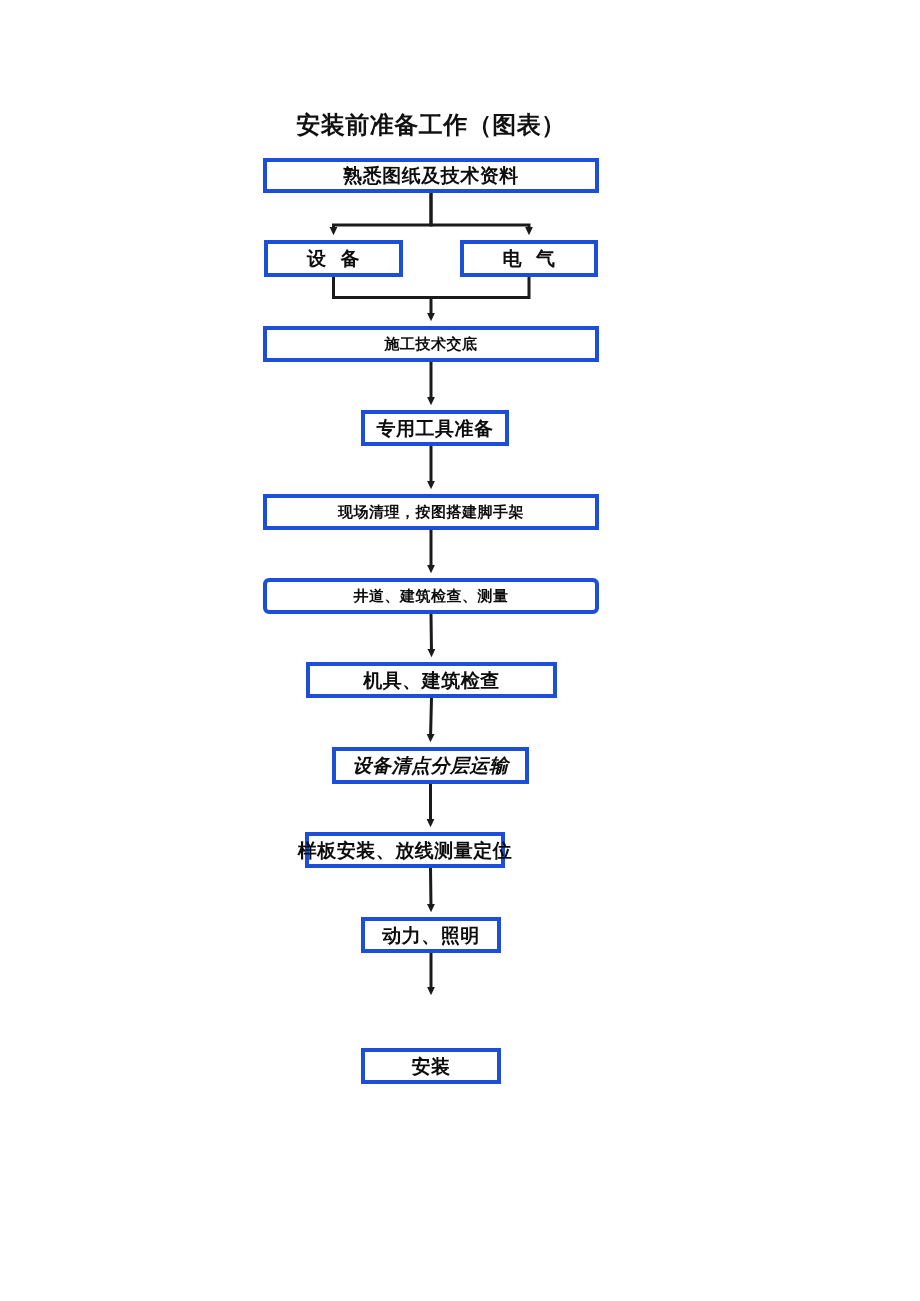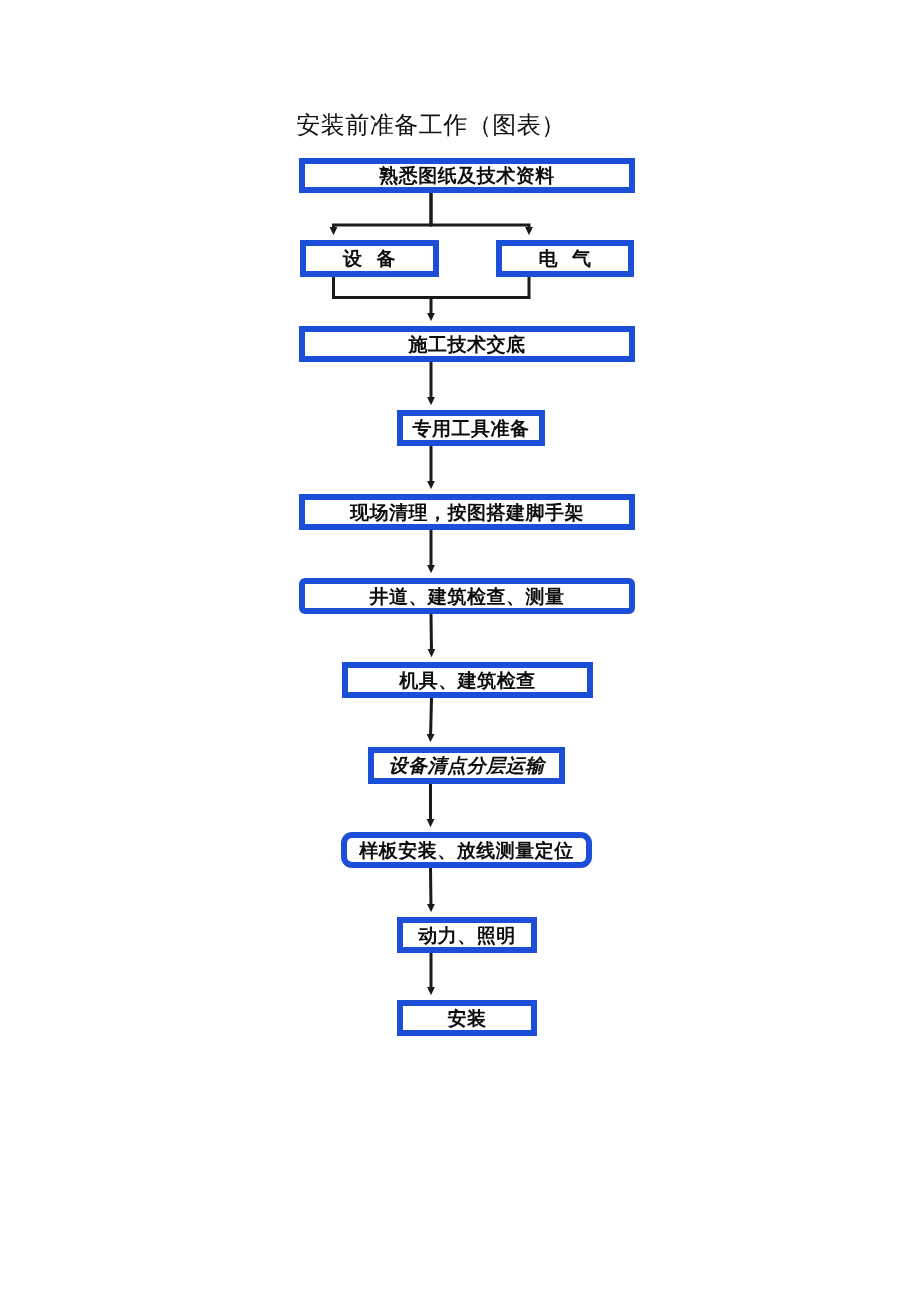--- a/index.html
+++ b/index.html
@@ -26,46 +26,45 @@
     width: 920px;
     height: 1301px;
   }
   .chart-title {
     position: absolute;
     left: 263px;
     top: 112px;
     width: 336px;
     text-align: center;
     font-size: 24px;
-    font-weight: 400;
+    font-weight: 700;
     letter-spacing: 0.5px;
     line-height: 1.1;
     white-space: nowrap;
     color: #111111;
   }
   .node {
     position: absolute;
     box-sizing: border-box;
-    border: 6px solid #1d4ed8;
+    border: 4px solid #1d4ed8;
     background: #ffffff;
     display: flex;
     align-items: center;
     justify-content: center;
     text-align: center;
-    margin-left: 36px;
   }
   .node-label {
     font-size: 19px;
     font-weight: 700;
     line-height: 1;
     letter-spacing: 0.5px;
     white-space: pre;
     color: #0d0d0d;
   }
-  .node.wide .node-label { font-size: 19px; }
+  .node.wide .node-label { font-size: 15px; }
   .node.small .node-label { font-size: 19px; }
   .connector-layer {
     position: absolute;
     left: 0;
     top: 0;
     pointer-events: none;
   }
 </style>
 </head>
 <body>
@@ -118,24 +117,24 @@
     </div>
     <div class="node wide" style="left: 263px; top: 578px; width: 336px; height: 36px; border-radius: 6px;">
       <span class="node-label">井道、建筑检查、测量</span>
     </div>
     <div class="node" style="left: 306px; top: 662px; width: 251px; height: 36px;">
       <span class="node-label">机具、建筑检查</span>
     </div>
     <div class="node" style="left: 332px; top: 747px; width: 197px; height: 37px; font-style: italic;">
       <span class="node-label">设备清点分层运输</span>
     </div>
-    <div class="node" style="left: 305px; top: 832px; width: 251px; height: 36px; border-radius: 11px;">
+    <div class="node" style="left: 305px; top: 832px; width: 200px; height: 36px;">
       <span class="node-label">样板安装、放线测量定位</span>
     </div>
     <div class="node small" style="left: 361px; top: 917px; width: 140px; height: 36px;">
       <span class="node-label">动力、照明</span>
     </div>
-    <div class="node small" style="left: 361px; top: 1000px; width: 140px; height: 36px;">
+    <div class="node small" style="left: 361px; top: 1048px; width: 140px; height: 36px;">
       <span class="node-label">安装</span>
     </div>
   </div>
 
 </div>
 
 </body></html>

